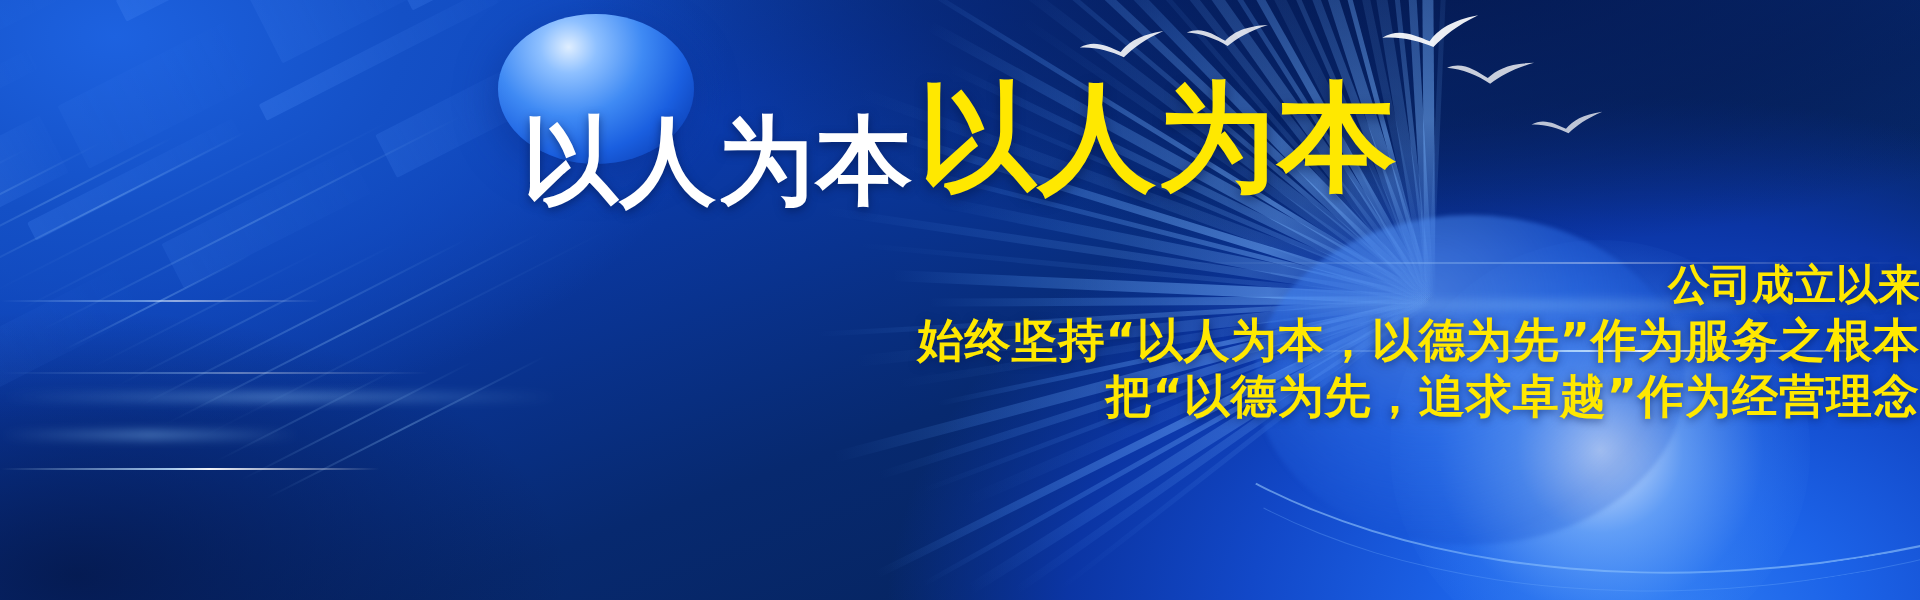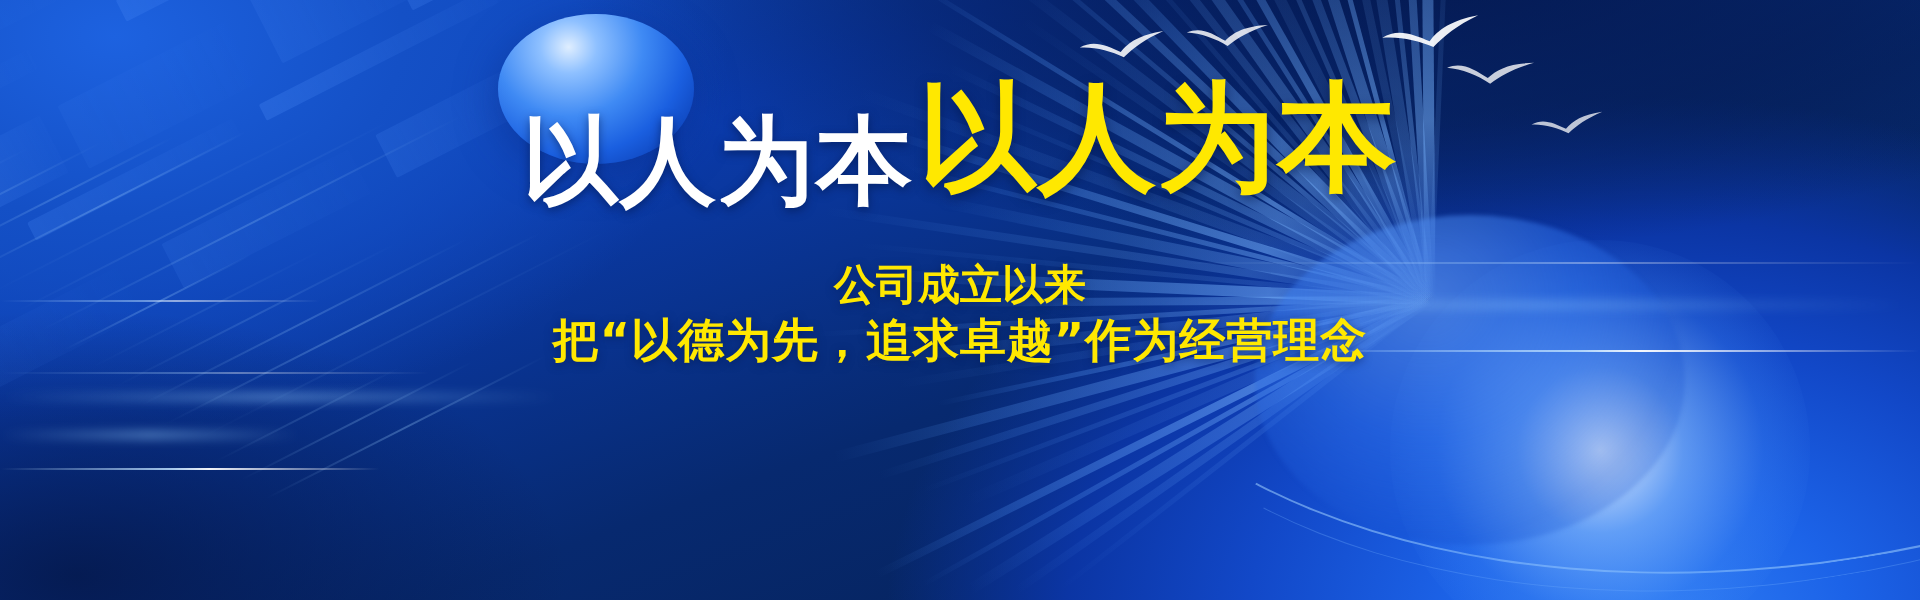--- a/index.html
+++ b/index.html
@@ -163,20 +163,21 @@
     position: absolute;
     left: 0; right: 0; top: 258px;
     text-align: center;
     color: #ffe800;
     font-weight: 700;
     text-shadow: 0 2px 8px rgba(3,25,85,.6);
   }
   .body-copy .line {
     display: block;
     white-space: nowrap;
+    text-align: right;
   }
   .body-copy .l1 { font-size: 42px; line-height: 1.28; }
   .body-copy .l2 { font-size: 46px; line-height: 1.22; letter-spacing: 1px; }
   .body-copy .l3 { font-size: 46px; line-height: 1.22; letter-spacing: 1px; }
 </style>
 </head>
 <body>
 
 <div id="banner">
 
@@ -309,16 +310,17 @@
         </svg>
       </div>
     </div>
 
   <div class="headline">
     <span class="white">以人为本</span><span class="yellow">以人为本</span>
   </div>
 
   <div class="body-copy">
     <span class="line l1">公司成立以来</span>
+    <span class="line l2">始终坚持“以人为本，以德为先”作为服务之根本</span>
     <span class="line l3">把“以德为先，追求卓越”作为经营理念</span>
   </div>
 
 </div>
 
 </body></html>

